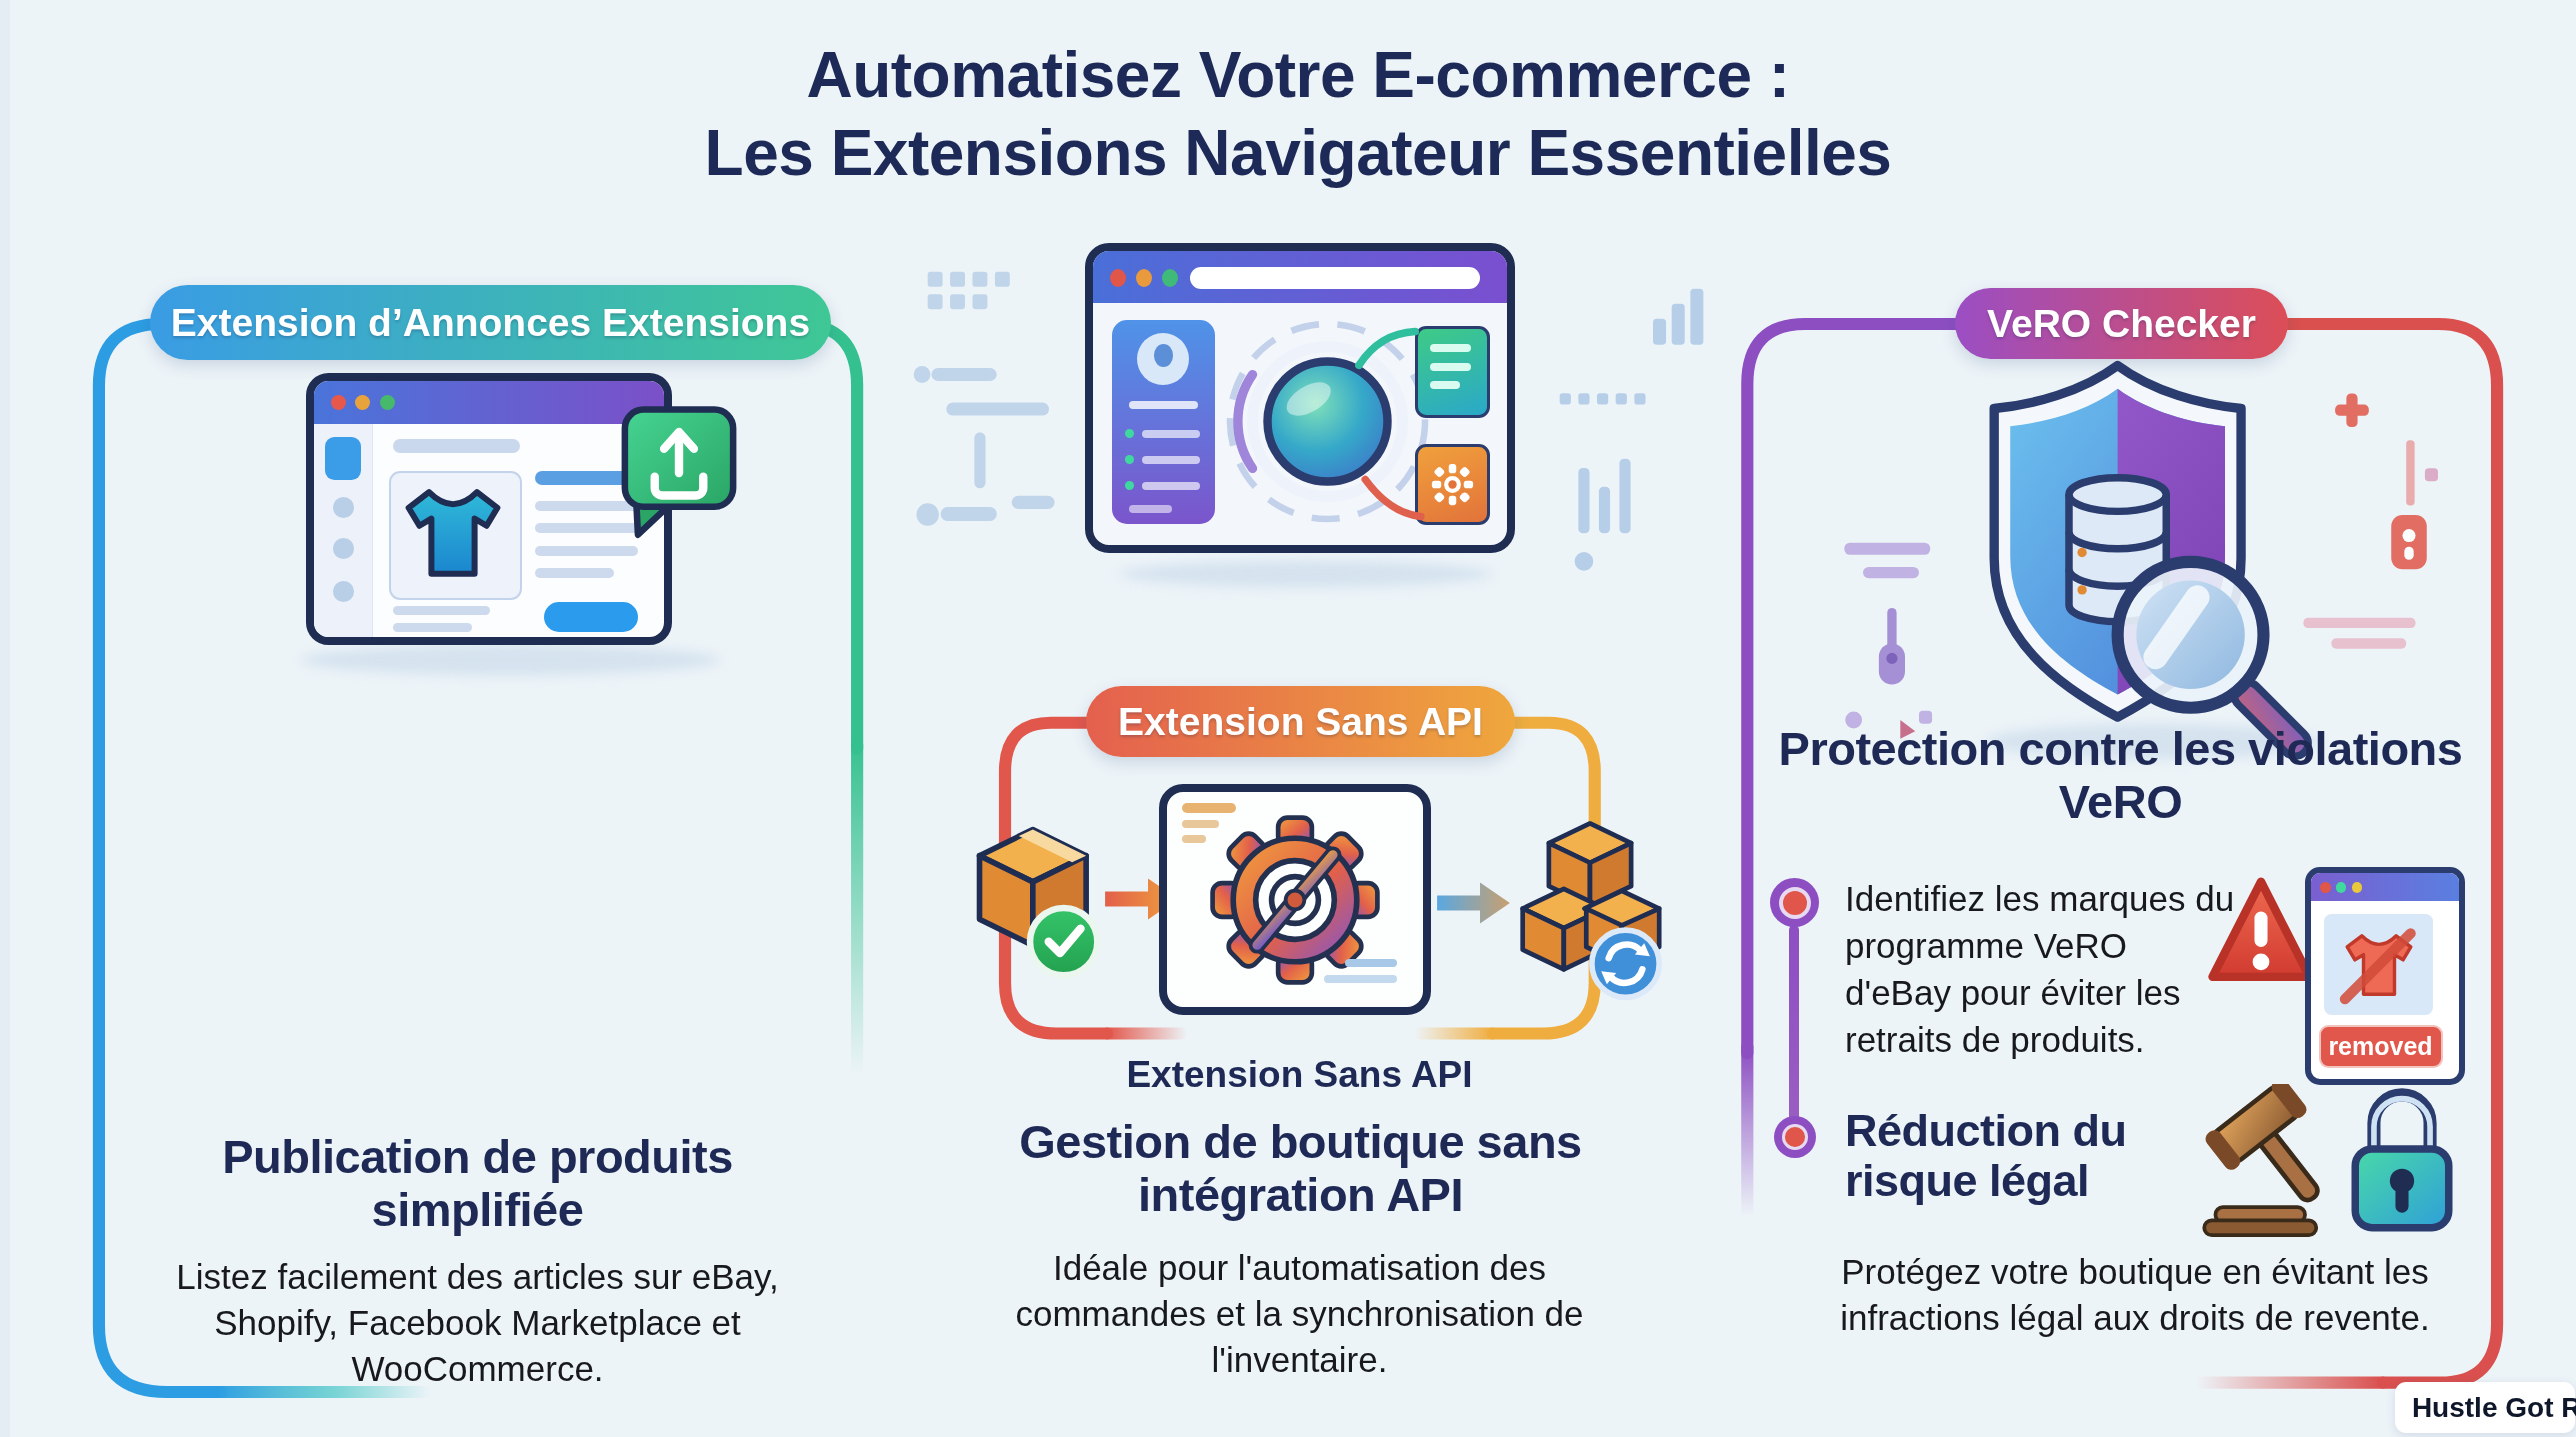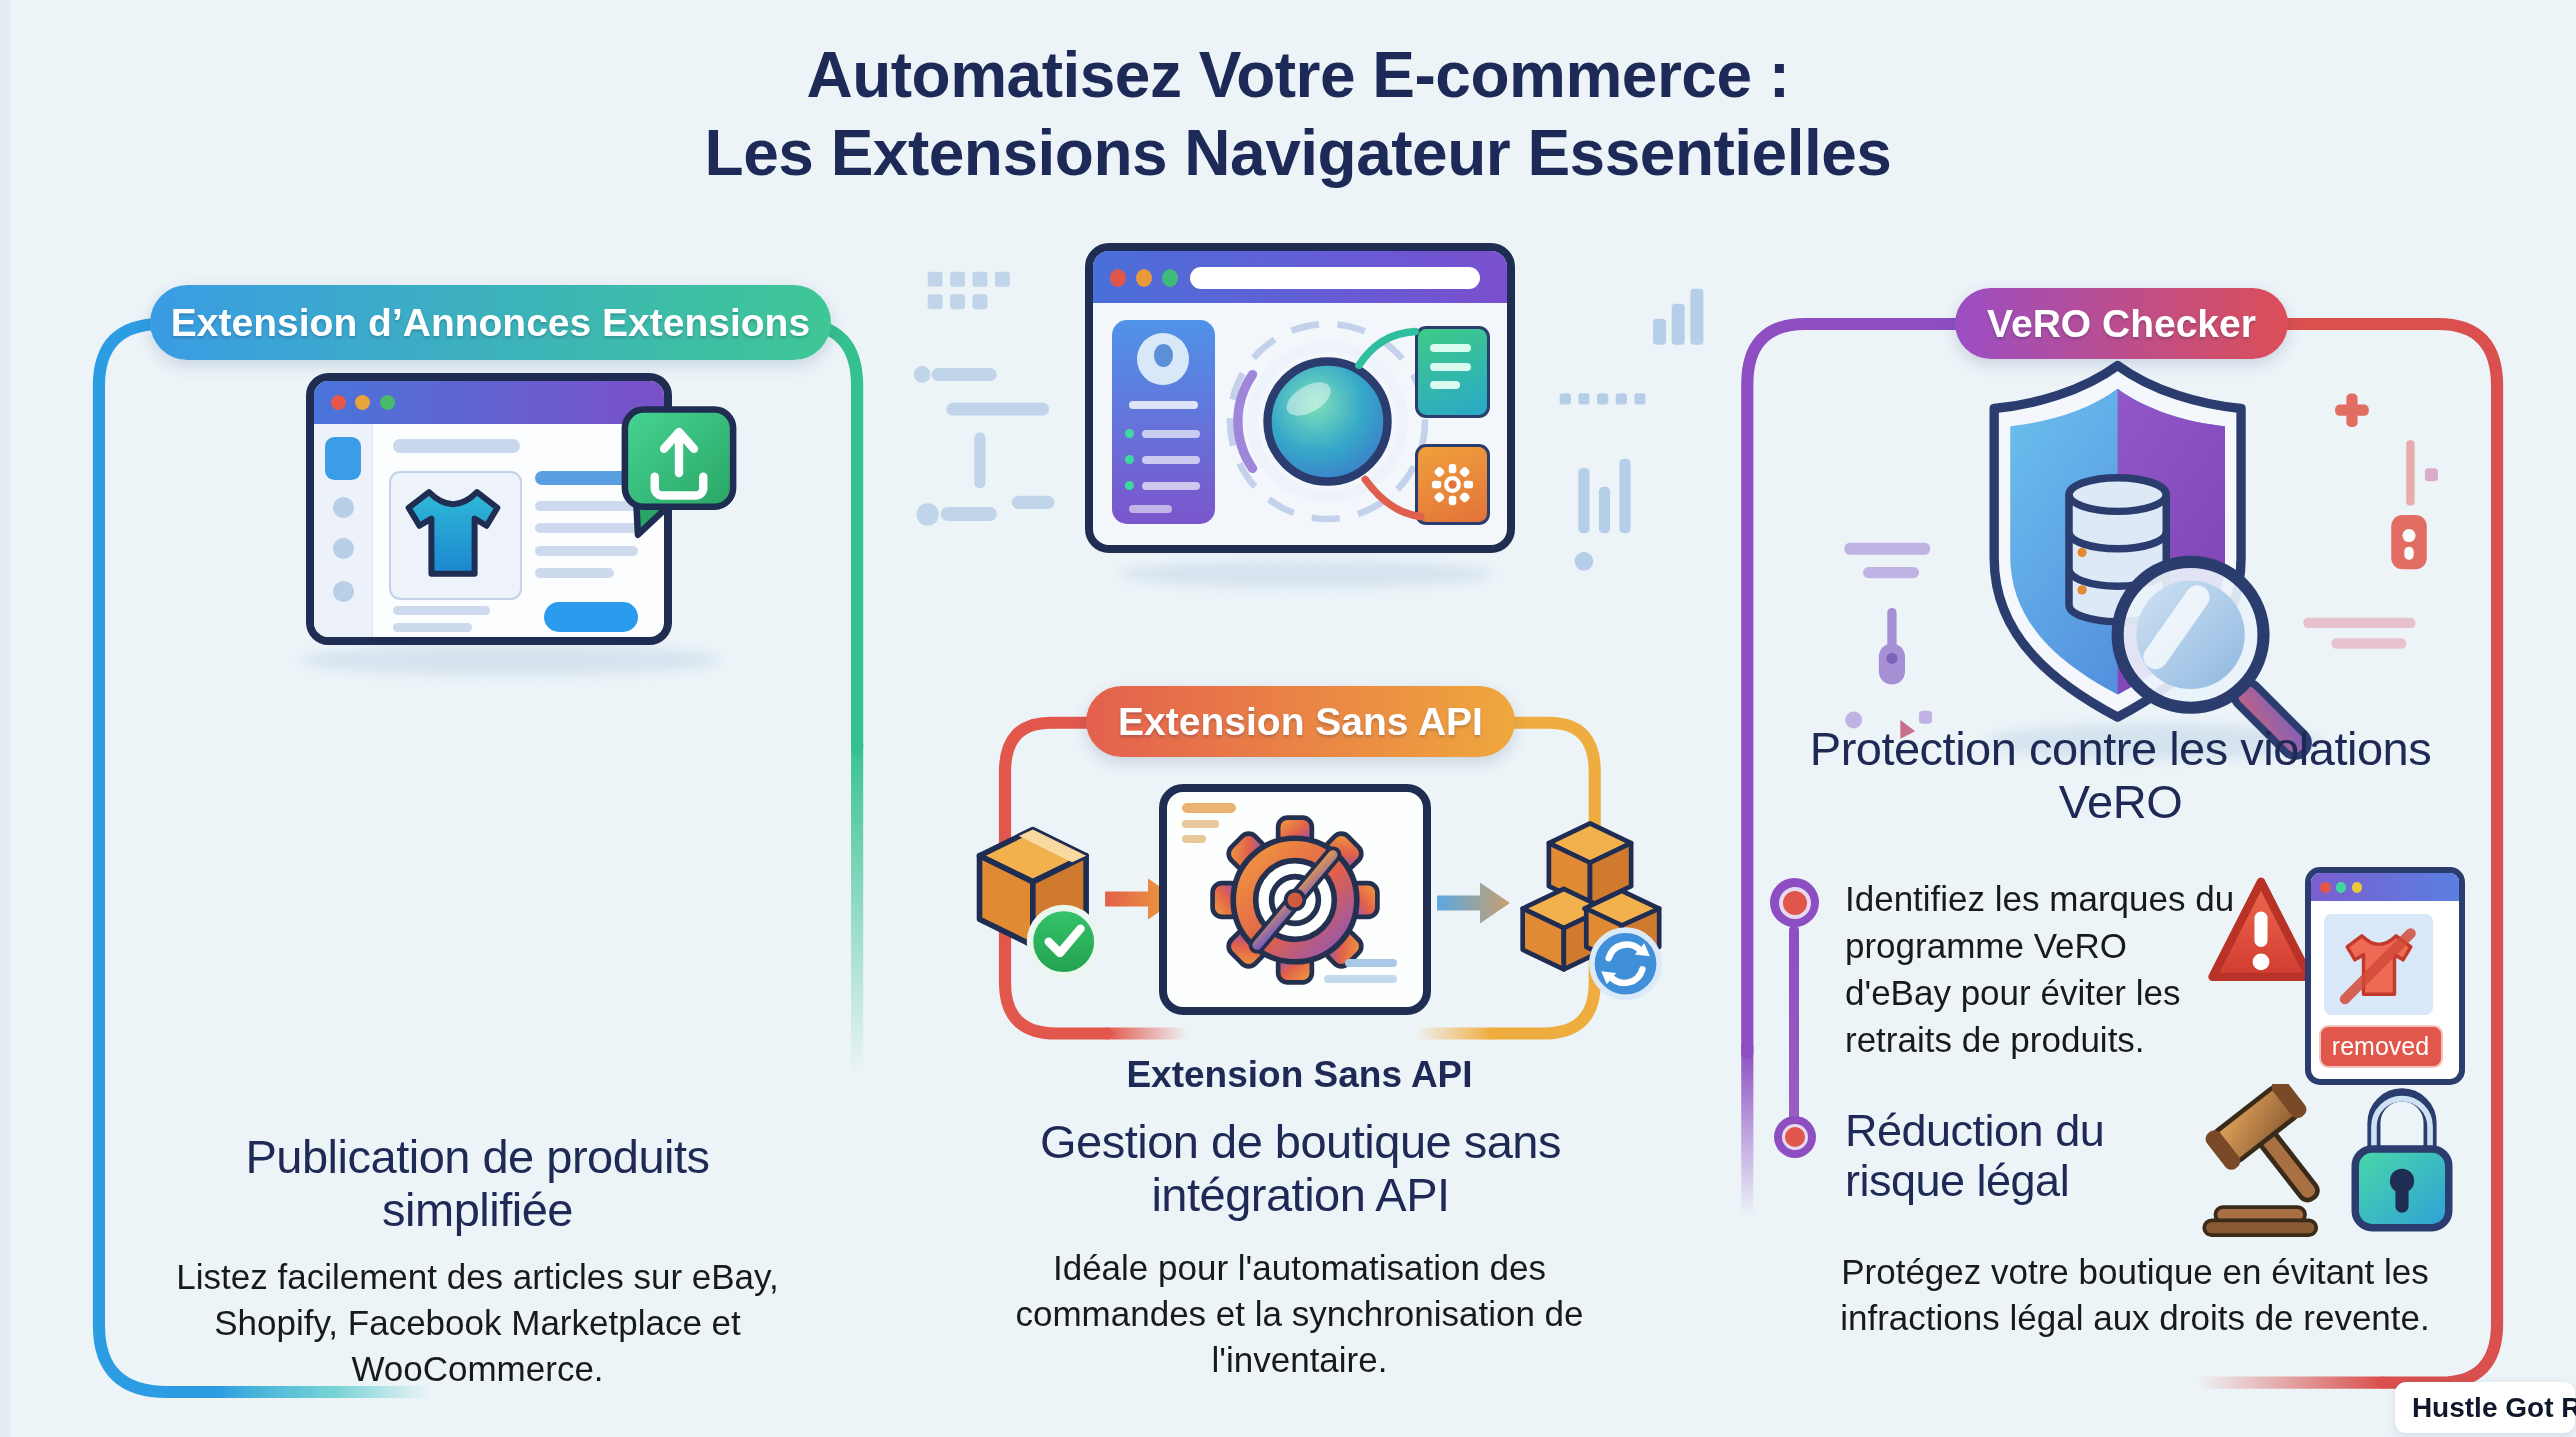--- a/index.html
+++ b/index.html
@@ -2,21 +2,21 @@
 <html style="font-size:15px"><head>
 <meta charset="utf-8">
 <style>
   html,body{margin:0;padding:0;background:#e4edf3;}
   .stage{position:relative;width:2576px;height:1438px;background:#edf4f8;overflow:hidden;
          font-family:"Liberation Sans",sans-serif;margin-left:10px;}
   .abs{position:absolute;}
   .pill{display:flex;align-items:center;justify-content:center;color:#fff;font-weight:bold;
         border-radius:41px;box-shadow:0 5.6px 15px rgba(40,70,120,.18);z-index:5;}
   .pill span{text-shadow:0 1.9px 2.8px rgba(20,40,80,.25);}
-  .heading{color:#1e2a55;font-weight:normal;text-align:center;line-height:1.12;letter-spacing:-0.5px;z-index:4;}
+  .heading{color:#1e2a55;font-weight:bold;text-align:center;line-height:1.12;letter-spacing:-0.5px;z-index:4;}
   .body-text{color:#17191d;text-align:center;line-height:1.32;z-index:4;}
   .caption{color:#1e2a55;font-weight:bold;text-align:center;z-index:4;}
   .title{color:#1d2a57;font-weight:bold;text-align:center;line-height:1.22;letter-spacing:-0.5px;z-index:4;}
   .browser{border:8.4px solid #1f2d52;border-radius:22.5px;background:#fbfdfe;overflow:hidden;z-index:3;}
   .bar-dot{position:absolute;border-radius:50%;}
   .line{position:absolute;border-radius:7.5px;}
   .shadow-ell{position:absolute;border-radius:50%;background:#c3d6e8;opacity:.55;filter:blur(5.6px);z-index:1;}
   svg{display:block;}
   .deco{opacity:.85;z-index:1;}
 </style>
@@ -432,21 +432,21 @@
     <div class="abs" style="left:0;top:0;width:100%;height:28px;background:linear-gradient(90deg,#7a5fd0,#5a7fe0);"></div>
     <div class="bar-dot" style="left:9.4px;top:9.4px;width:10.3px;height:10.3px;background:#e0574a;"></div>
     <div class="bar-dot" style="left:25px;top:9.4px;width:10.3px;height:10.3px;background:#3fd9a0;"></div>
     <div class="bar-dot" style="left:41px;top:9.4px;width:10.3px;height:10.3px;background:#e8c93c;"></div>
     <div class="abs" style="left:13px;top:41px;width:109px;height:101px;background:#d9e8f8;border-radius:7.5px;display:flex;align-items:center;justify-content:center;">
       <svg width="86" height="86" viewBox="0 0 100 100">
         <path d="M30 16 L13 29 L22 44 L32 38 V 84 H 68 V 38 L78 44 L87 29 L70 16 Q60 26 50 26 Q40 26 30 16 Z" fill="#ef6a55" stroke="#c0392b" stroke-width="4" stroke-linejoin="round"></path>
         <rect x="44" y="-8" width="12" height="120" rx="6" transform="rotate(45 50 50)" fill="#d14a38" opacity=".85"></rect>
       </svg>
     </div>
-    <div class="abs" style="left:7.5px;top:152px;width:120px;height:39px;background:#e2574b;border:2.8px solid #f2c4be;border-radius:9.4px;display:flex;align-items:center;justify-content:center;color:#fff;font-weight:normal;font-size:25px;">
+    <div class="abs" style="left:7.5px;top:152px;width:120px;height:39px;background:#e2574b;border:2.8px solid #f2c4be;border-radius:9.4px;display:flex;align-items:center;justify-content:center;color:#fff;font-weight:bold;font-size:25px;">
       <span>removed</span>
     </div>
   </div>
 
   <svg class="abs" style="left:2181px;top:1084px;z-index:3" width="159" height="154" viewBox="0 0 170 165">
     <defs>
         <linearGradient id="gvl" x1="0" y1="0" x2="1" y2="1">
           <stop offset="0" stop-color="#e2a55c"></stop>
           <stop offset="1" stop-color="#8a5a32"></stop>
         </linearGradient>

